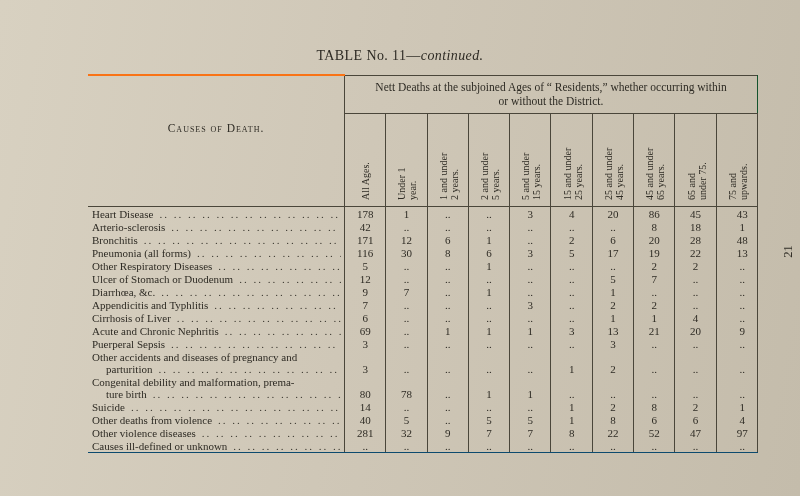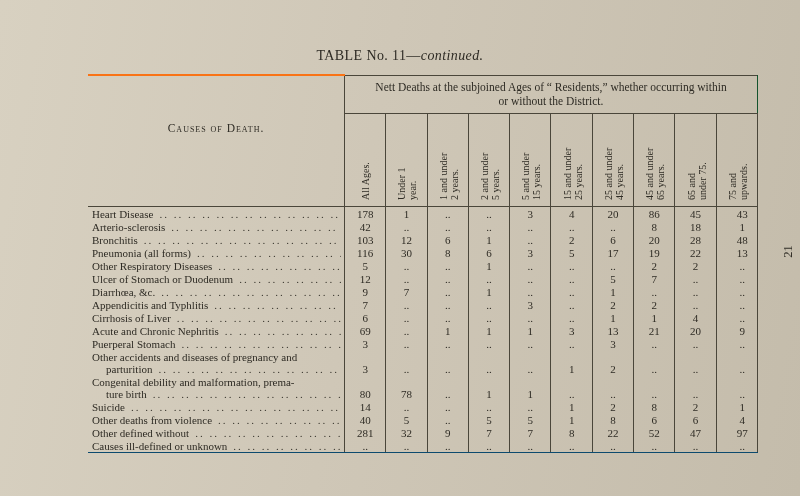--- a/index.html
+++ b/index.html
@@ -223,21 +223,21 @@
             <td class="val">18</td>
             <td class="val">1</td>
           </tr>
           <tr>
             <td class="name">
               <div class="cause-line last-line">
                 <span class="cause-text">Bronchitis</span>
                 <span class="dots">.. .. .. .. .. .. .. .. .. .. .. .. .. .. .. .. .. .. .. .. .. .. .. .. .. .. .. .. .. ..</span>
               </div>
             </td>
-            <td class="val">103</td>
+            <td class="val">171</td>
             <td class="val">12</td>
             <td class="val">6</td>
             <td class="val">1</td>
             <td class="val">..</td>
             <td class="val">2</td>
             <td class="val">6</td>
             <td class="val">20</td>
             <td class="val">28</td>
             <td class="val">48</td>
           </tr>
@@ -363,21 +363,21 @@
             <td class="val">1</td>
             <td class="val">3</td>
             <td class="val">13</td>
             <td class="val">21</td>
             <td class="val">20</td>
             <td class="val">9</td>
           </tr>
           <tr>
             <td class="name">
               <div class="cause-line last-line">
-                <span class="cause-text">Puerperal Stomach</span>
+                <span class="cause-text">Puerperal Sepsis</span>
                 <span class="dots">.. .. .. .. .. .. .. .. .. .. .. .. .. .. .. .. .. .. .. .. .. .. .. .. .. .. .. .. .. ..</span>
               </div>
             </td>
             <td class="val">3</td>
             <td class="val">..</td>
             <td class="val">..</td>
             <td class="val">..</td>
             <td class="val">..</td>
             <td class="val">..</td>
             <td class="val">3</td>
@@ -455,21 +455,21 @@
             <td class="val">5</td>
             <td class="val">1</td>
             <td class="val">8</td>
             <td class="val">6</td>
             <td class="val">6</td>
             <td class="val">4</td>
           </tr>
           <tr>
             <td class="name">
               <div class="cause-line last-line">
-                <span class="cause-text">Other defined without</span>
+                <span class="cause-text">Other violence diseases</span>
                 <span class="dots">.. .. .. .. .. .. .. .. .. .. .. .. .. .. .. .. .. .. .. .. .. .. .. .. .. .. .. .. .. ..</span>
               </div>
             </td>
             <td class="val">281</td>
             <td class="val">32</td>
             <td class="val">9</td>
             <td class="val">7</td>
             <td class="val">7</td>
             <td class="val">8</td>
             <td class="val">22</td>

